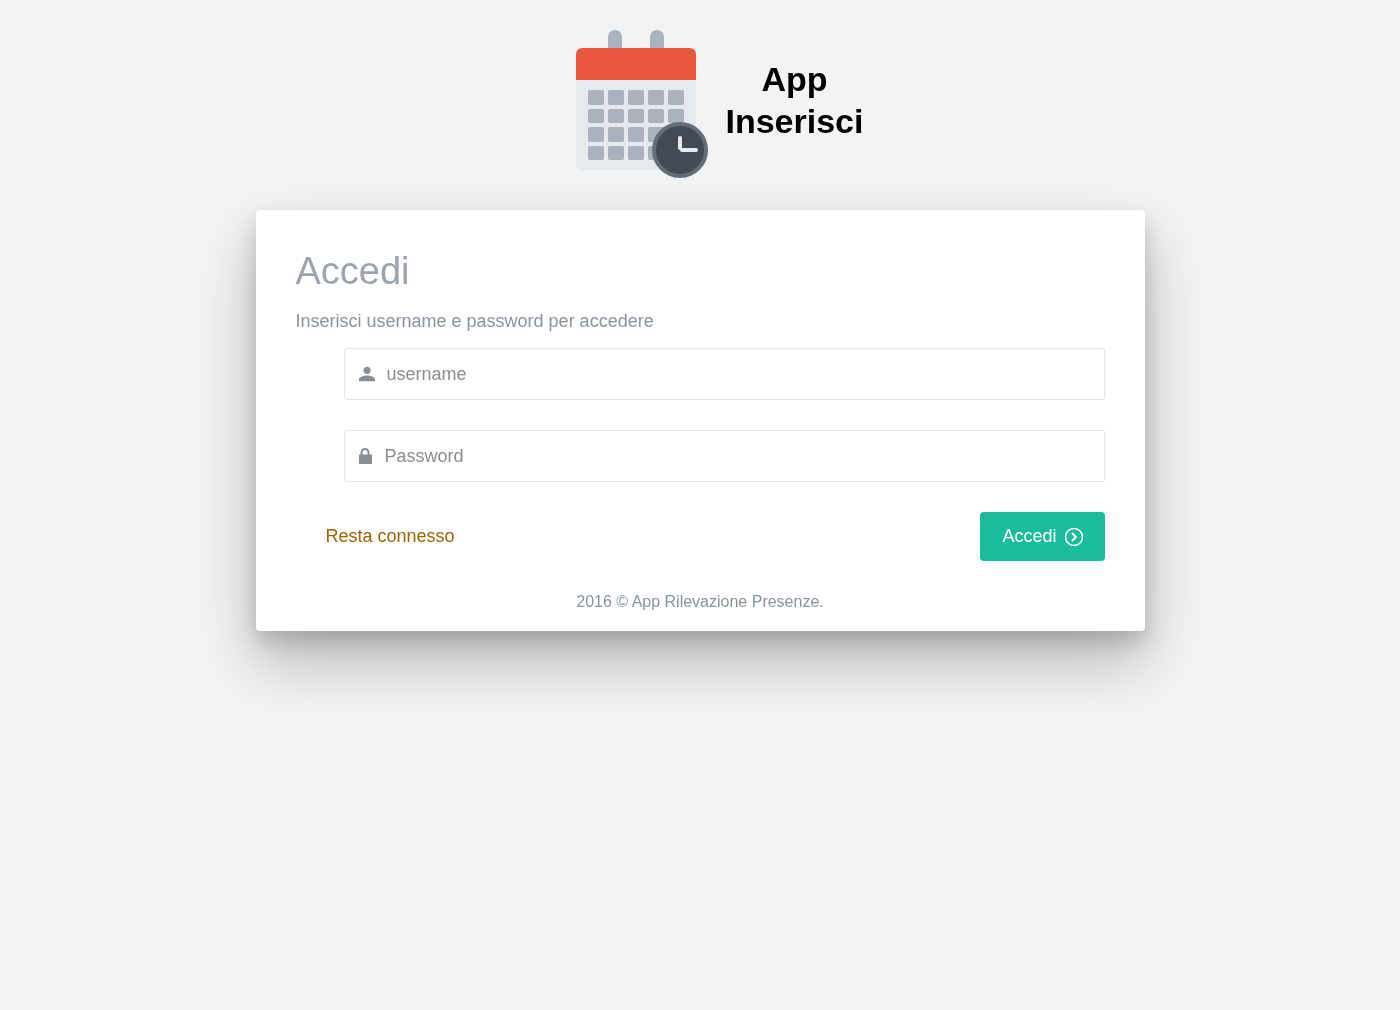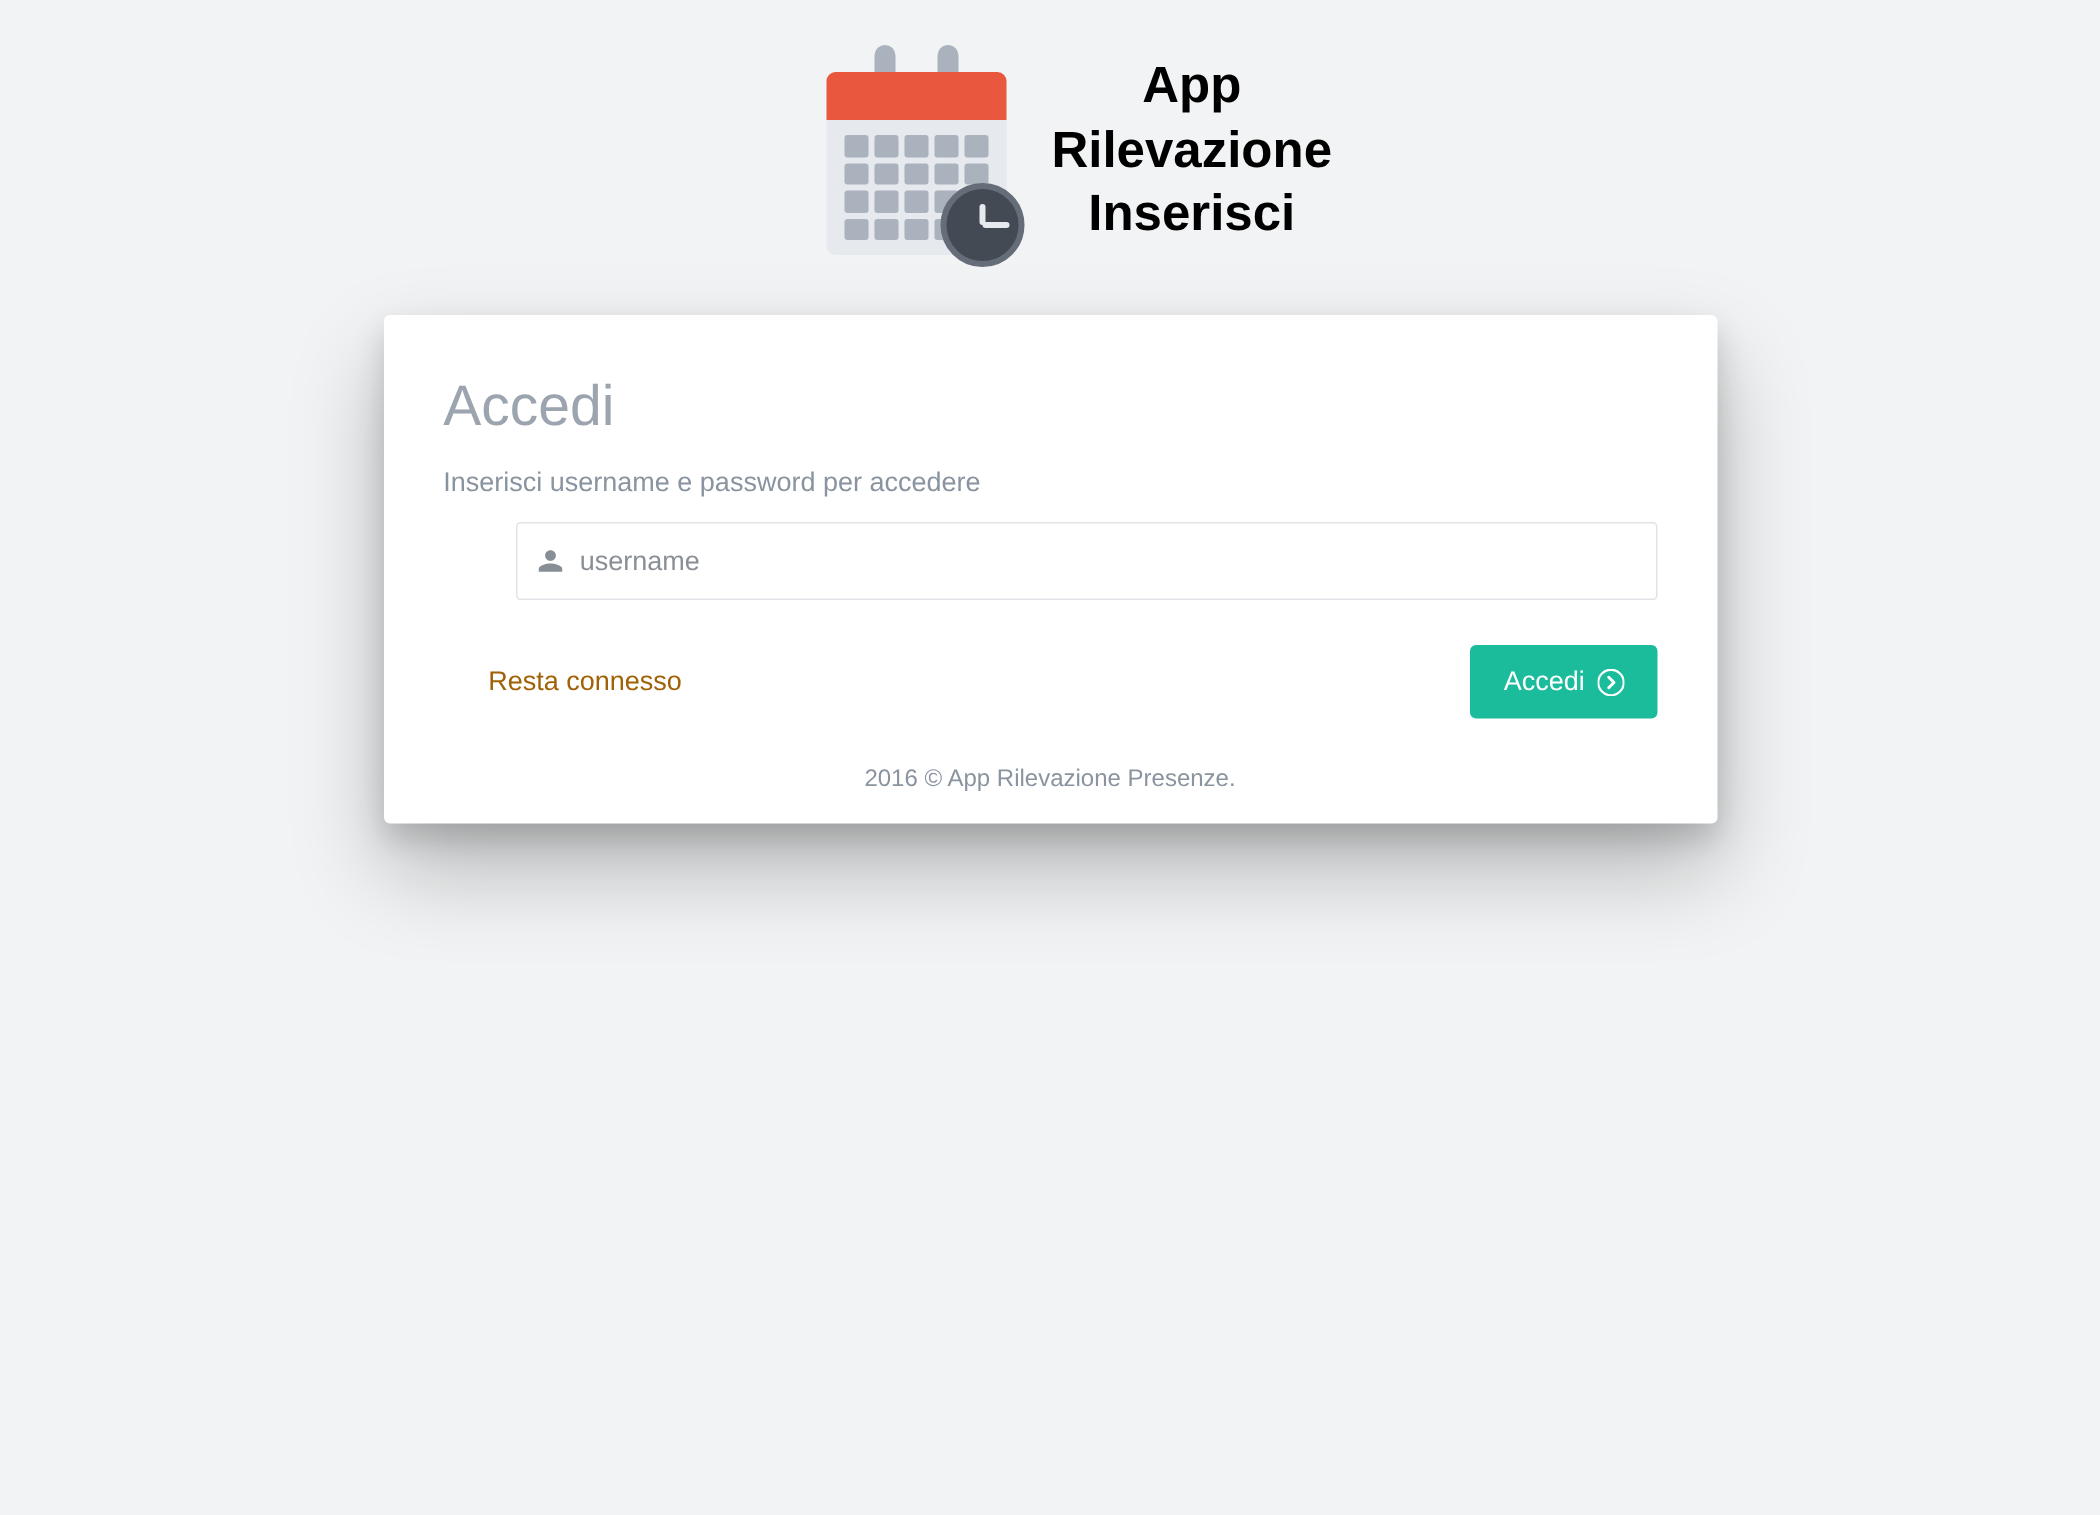--- a/index.html
+++ b/index.html
@@ -245,38 +245,45 @@
       </div>
       <div class="clock-overlay">
         <div class="clock-face">
           <div class="clock-hand-h"></div>
           <div class="clock-hand-m"></div>
         </div>
       </div>
     </div>
     <div class="app-title">
       <div>App</div>
-      <div>Rilevazione</div>
       <div>Inserisci</div>
     </div>
   </div>
 
   <div class="login-card">
     <h1 class="card-title">Accedi</h1>
     <p class="card-subtitle">Inserisci username e password per accedere</p>
 
     <div class="input-group">
       <span class="input-icon">
         <svg width="16" height="16" viewBox="0 0 16 16" fill="currentColor">
           <path d="M8 8c2 0 3.6-1.6 3.6-3.6S10 0.8 8 0.8 4.4 2.4 4.4 4.4 6 8 8 8zm0 1.6c-2.7 0-8 1.3-8 4v1.6h16V13.6c0-2.7-5.3-4-8-4z"></path>
         </svg>
       </span>
       <input type="text" class="input-field" placeholder="username" style="">
     </div>
 
+    <div class="input-group">
+      <span class="input-icon">
+        <svg width="14" height="16" viewBox="0 0 14 16" fill="currentColor">
+          <path d="M11.5 6.5h-1V4.5C10.5 2 8.5 0 6 0S1.5 2 1.5 4.5v2h-1C0.2 6.5 0 6.7 0 7v8c0 0.6 0.4 1 1 1h11c0.6 0 1-0.4 1-1V7c0-0.3-0.2-0.5-0.5-0.5zM3.5 4.5C3.5 3.1 4.6 2 6 2s2.5 1.1 2.5 2.5v2h-5v-2z"></path>
+        </svg>
+      </span>
+      <input type="password" class="input-field" placeholder="Password" style="">
+    </div>
 
     <div class="actions-row">
       <div class="remember-wrap">
         <span class="remember-label">Resta connesso</span>
       </div>
       <button class="submit-btn">
         <span>Accedi</span>
         <span class="arrow-icon">
           <svg width="18" height="18" viewBox="0 0 18 18" fill="currentColor">
             <circle cx="9" cy="9" r="8.5" fill="none" stroke="currentColor" stroke-width="1.5"></circle>

